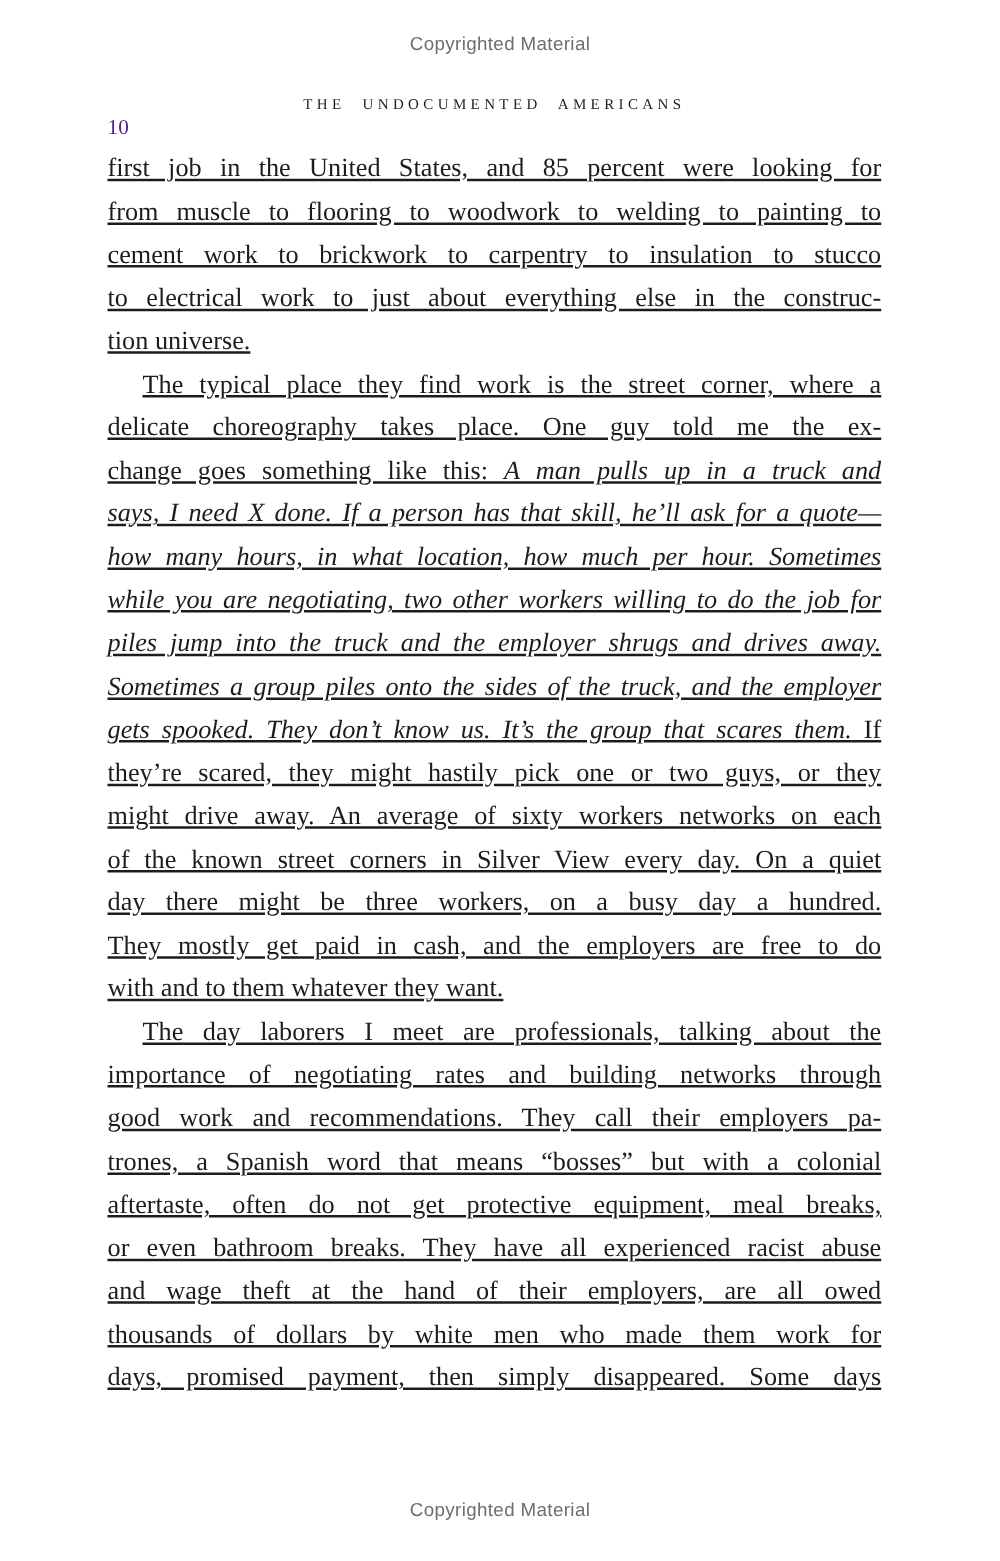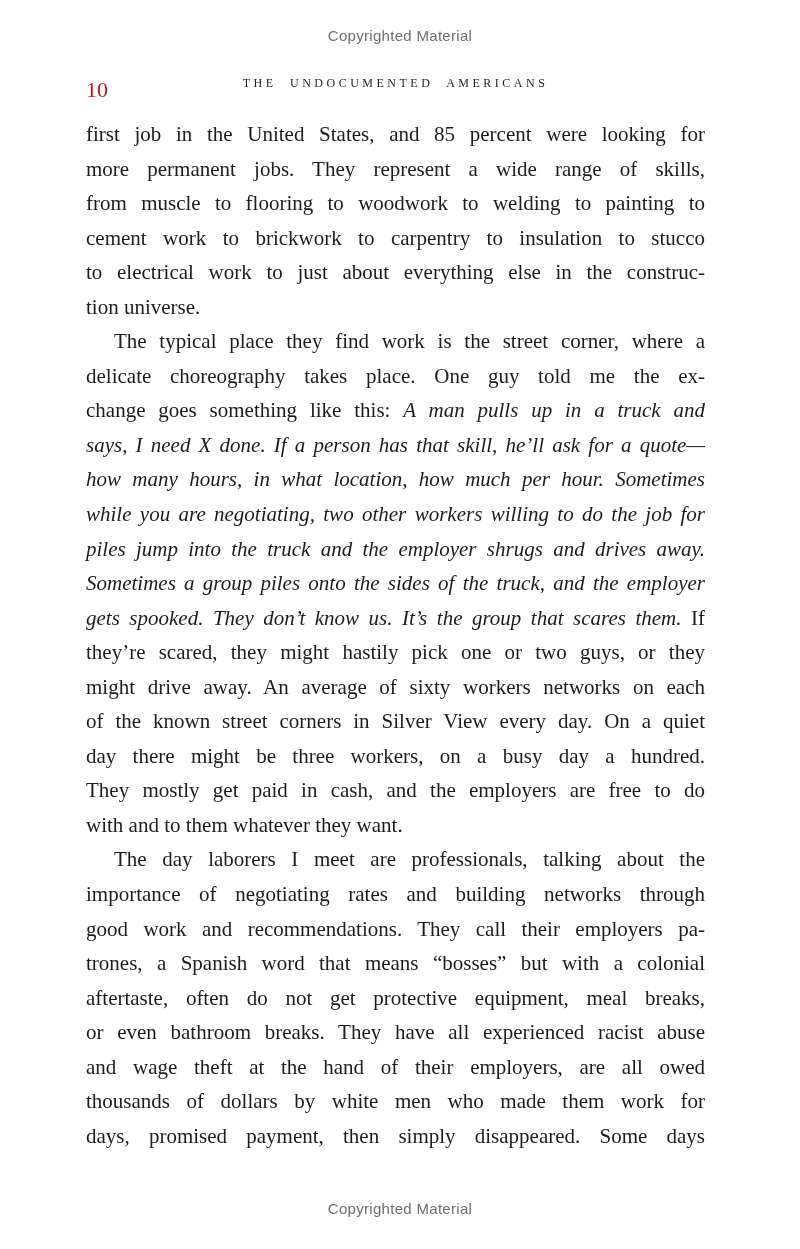--- a/index.html
+++ b/index.html
@@ -32,41 +32,42 @@
   .page-header {
     position: absolute;
     top: 76px;
     left: 86px;
     width: 619px;
     height: 22px;
   }
   .page-num {
     position: absolute;
     left: 0;
-    top: 1px;
-    font-size: 22px;
-    color: #b91c1c;
+    top: 16px;
+    font-size: 17px;
+    color: #4c1d95;
   }
   .running-title {
     display: block;
     text-align: center;
     font-size: 12px;
     letter-spacing: 3.5px;
     word-spacing: 7px;
     color: #1e1e1e;
     white-space: nowrap;
   }
 
   .body-text {
     position: absolute;
     top: 117px;
     left: 86px;
     width: 619px;
     font-size: 21px;
     line-height: 34.55px;
+    text-decoration: underline;
   }
   .paragraph { margin: 0; padding: 0; }
   .line {
     text-align: justify;
     text-align-last: left;
   }
   .line.justified {
     text-align-last: justify;
   }
   .line.indented {
@@ -83,21 +84,20 @@
   <div class="watermark top" style="color: rgb(110, 110, 110);">Copyrighted Material</div>
 
   <div class="page-header">
     <span class="page-num">10</span>
     <span class="running-title">THE UNDOCUMENTED AMERICANS</span>
   </div>
 
   <main class="body-text">
       <div class="paragraph">
         <div class="line justified"><span class="roman">first job in the United States, and 85 percent were looking for</span></div>
-        <div class="line justified"><span class="roman">more permanent jobs. They represent a wide range of skills,</span></div>
         <div class="line justified"><span class="roman">from muscle to flooring to woodwork to welding to painting to</span></div>
         <div class="line justified"><span class="roman">cement work to brickwork to carpentry to insulation to stucco</span></div>
         <div class="line justified"><span class="roman">to electrical work to just about everything else in the construc-</span></div>
         <div class="line"><span class="roman">tion universe.</span></div>
       </div>
       <div class="paragraph">
         <div class="line justified indented"><span class="roman">The typical place they find work is the street corner, where a</span></div>
         <div class="line justified"><span class="roman">delicate choreography takes place. One guy told me the ex-</span></div>
         <div class="line justified"><span class="roman">change goes something like this: </span><span class="italic">A man pulls up in a truck and</span></div>
         <div class="line justified"><span class="italic">says, I need X done. If a person has that skill, he’ll ask for a quote—</span></div>

